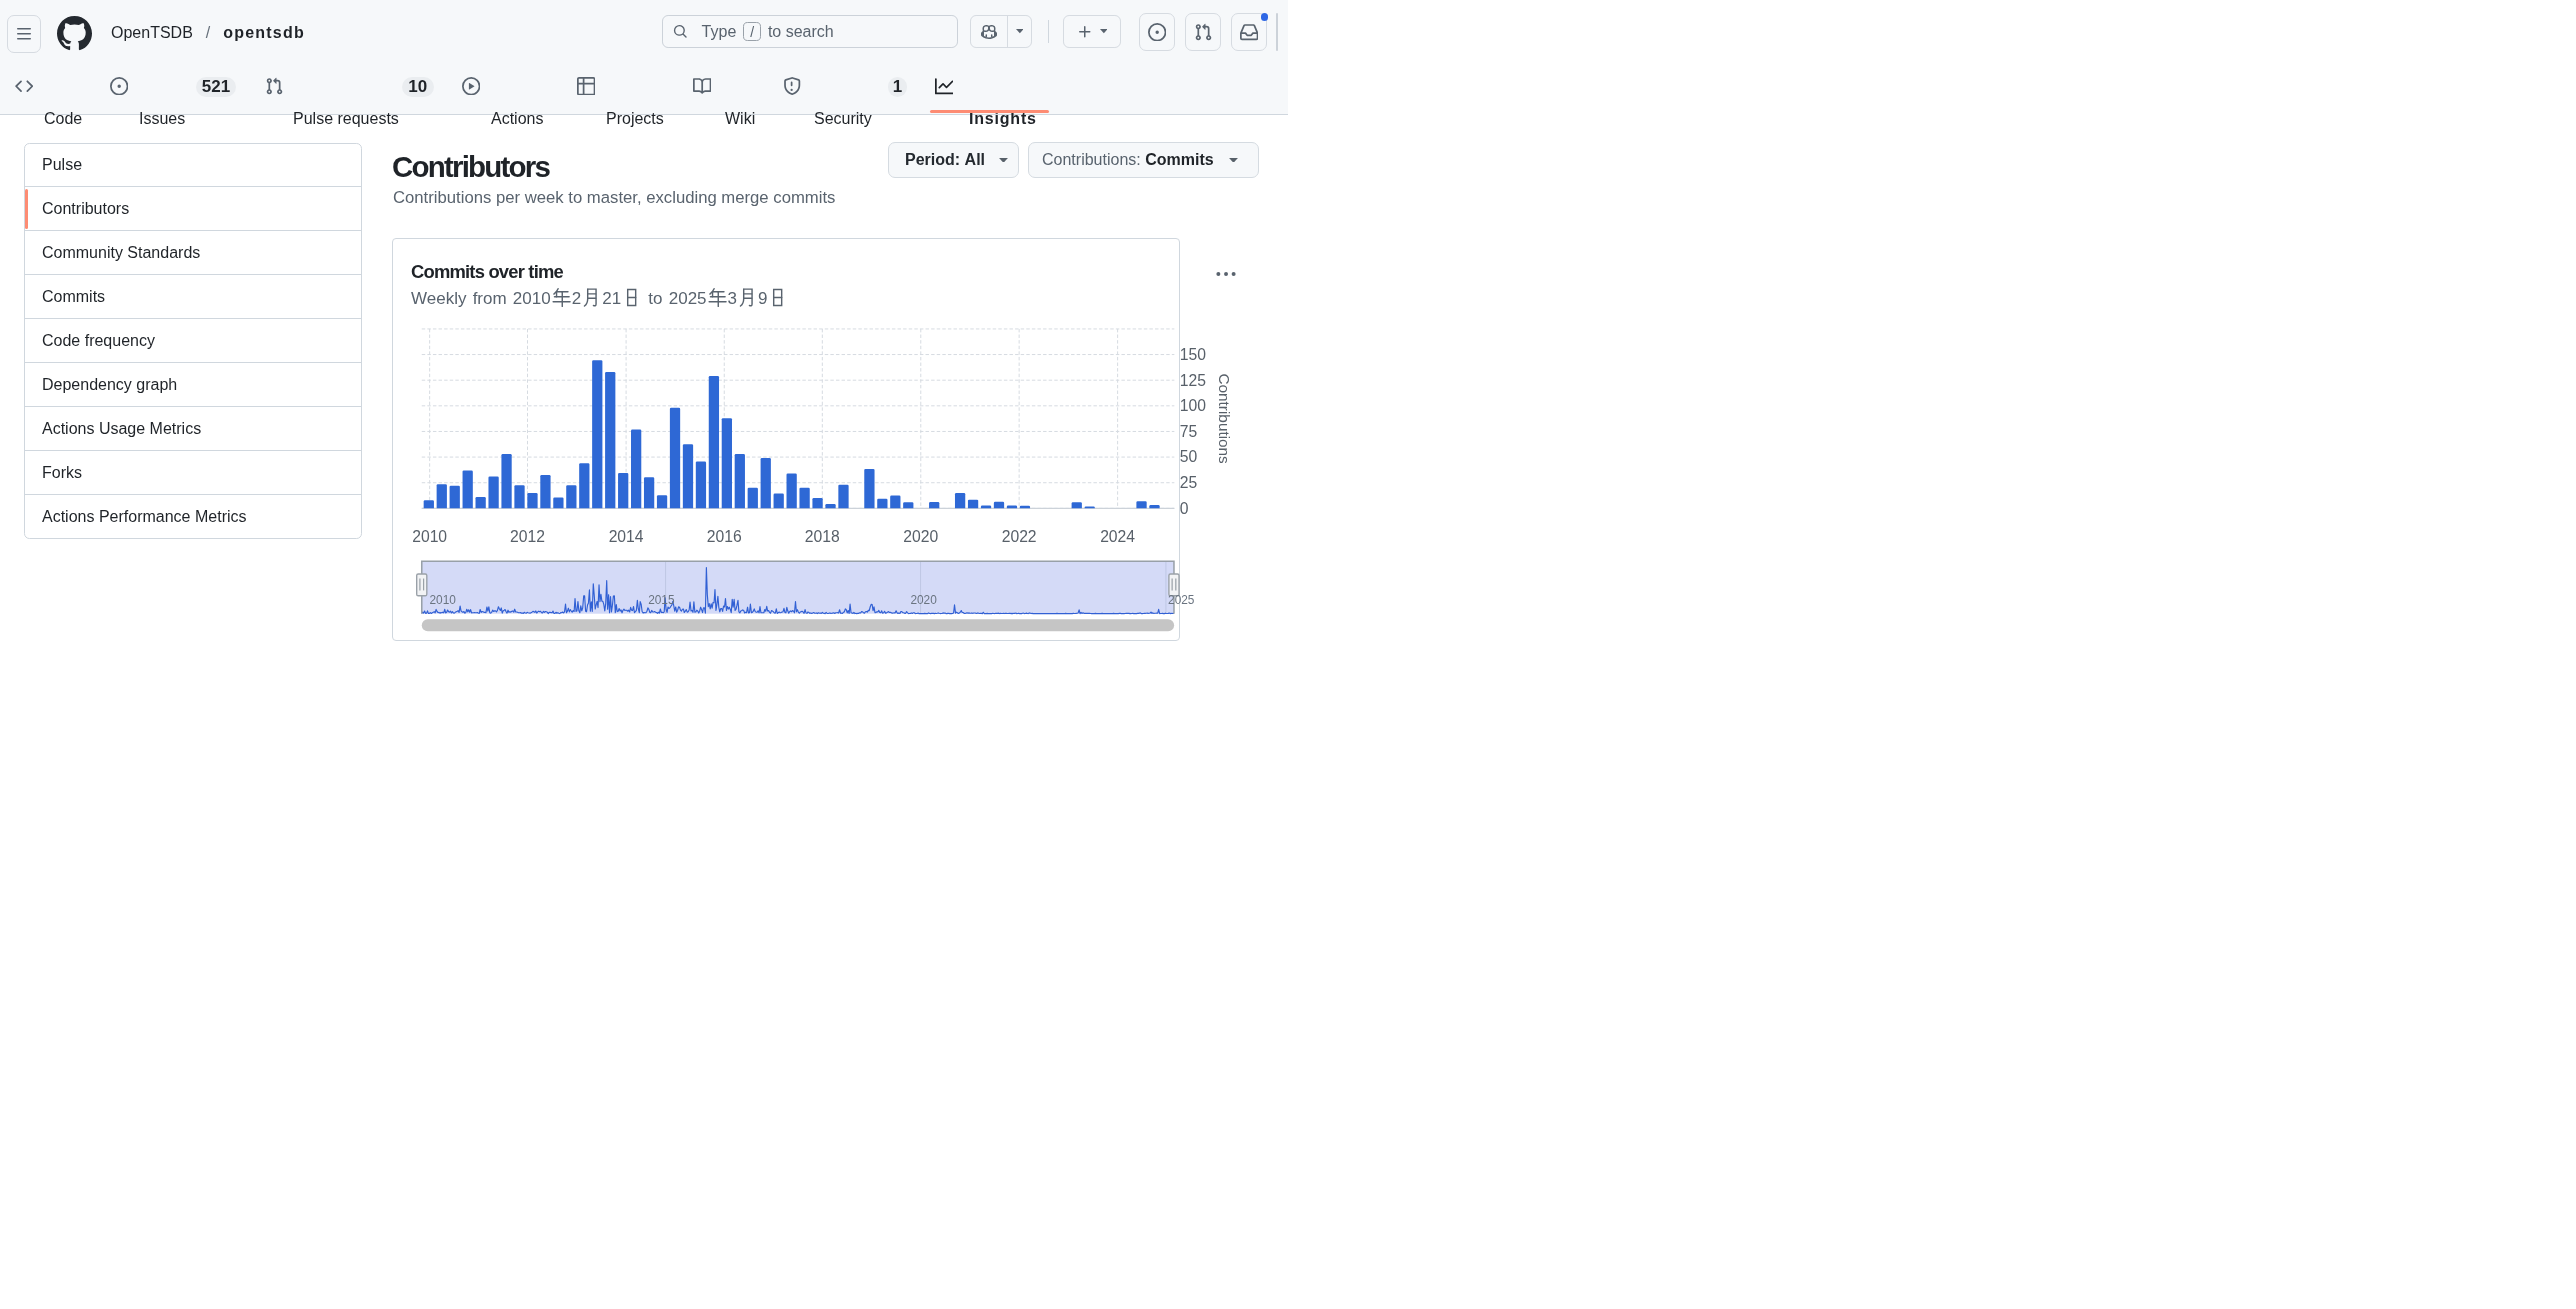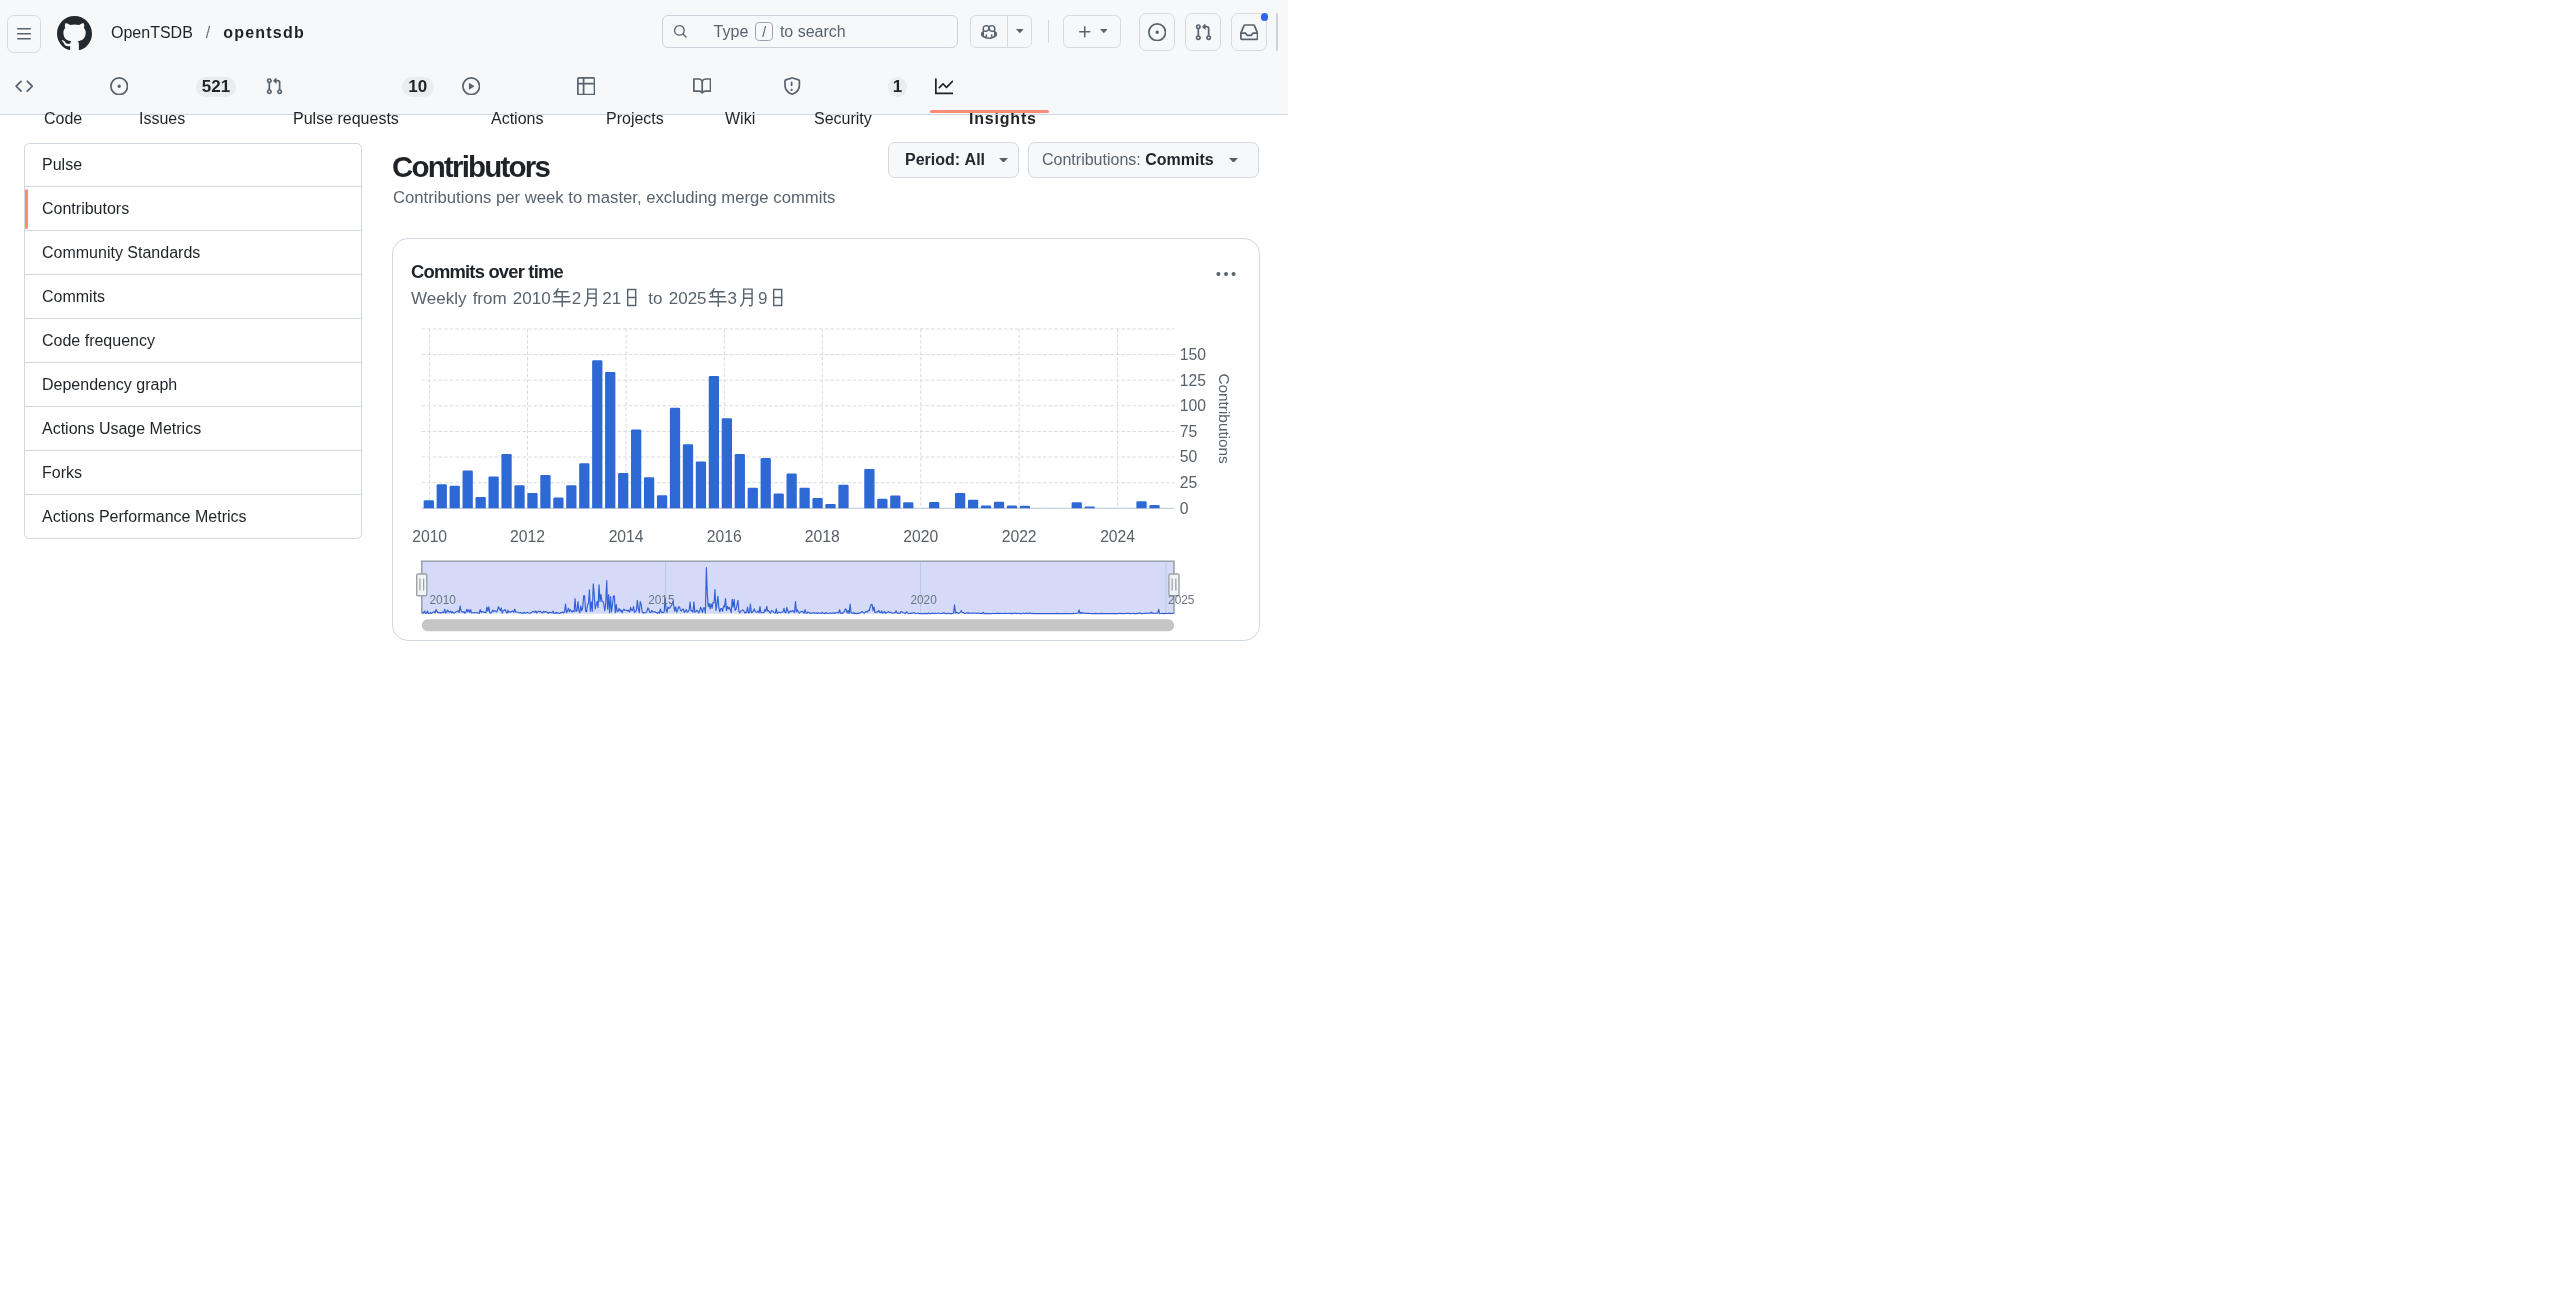--- a/index.html
+++ b/index.html
@@ -24,21 +24,21 @@
     <svg width="35" height="35" viewBox="0 0 16 16" fill="#24292f" style="display:block">
       <path d="M8 0c4.42 0 8 3.58 8 8a8.013 8.013 0 0 1-5.45 7.59c-.4.08-.55-.17-.55-.38 0-.27.01-1.13.01-2.2 0-.75-.25-1.23-.54-1.48 1.78-.2 3.65-.88 3.65-3.95 0-.88-.31-1.59-.82-2.15.08-.2.36-1.02-.08-2.12 0 0-.67-.22-2.2.82-.64-.18-1.32-.27-2-.27-.68 0-1.36.09-2 .27-1.53-1.03-2.2-.82-2.2-.82-.44 1.1-.16 1.92-.08 2.12-.51.56-.82 1.27-.82 2.15 0 3.06 1.86 3.75 3.64 3.95-.23.2-.44.55-.51 1.07-.46.21-1.61.55-2.33-.66-.15-.24-.6-.83-1.23-.82-.67.01-.27.38.01.53.34.19.73.9.82 1.13.16.45.68 1.31 2.69.94 0 .67.01 1.3.01 1.49 0 .21-.15.45-.55.38A7.995 7.995 0 0 1 0 8c0-4.42 3.58-8 8-8Z"></path>
     </svg>
   </div>
 <div class="abs" style="left:111px;top:24px;font-size:16px;color:#1f2328">OpenTSDB<span style="color:#66707b;margin:0 13px">/</span><b style="letter-spacing:1.2px">opentsdb</b></div>
 
 <div class="abs" style="left:662px;top:15px;width:296px;height:33px;border:0.8px solid #ccd2d9;border-radius:6.1px;background:#f6f8fa;display:flex;align-items:center;padding-left:10px;color:#59636e">
   <svg width="14.6" height="14.6" viewBox="0 0 16 16" fill="#59636e" style="display:block">
       <path d="M10.68 11.74a6 6 0 0 1-7.922-8.982 6 6 0 0 1 8.982 7.922l3.04 3.04a.749.749 0 0 1-.326 1.275.749.749 0 0 1-.734-.215ZM11.5 7a4.499 4.499 0 1 0-8.997 0A4.499 4.499 0 0 0 11.5 7Z"></path>
     </svg>
-  <span style="font-size:16px;margin-left:26px">Type</span>
+  <span style="font-size:16px;margin-left:14px">Type</span>
   <span style="display:inline-flex;align-items:center;justify-content:center;width:17.6px;height:19px;border:1.2px solid #99a1a9;border-radius:4.6px;margin:0 7px;font-size:14px">/</span>
   <span style="font-size:16px">to search</span>
 </div>
 
 <div class="btn-hollow" style="left:970px;top:15px;width:62px;height:33px;border-radius:6.1px;background:transparent">
   <div style="flex:1;display:flex;align-items:center;justify-content:center;height:100%">
       <svg width="16" height="16" viewBox="0 0 16 16" fill="#59636e" style="display:block">
         <path d="M7.998 15.035c-4.562 0-7.873-2.914-7.998-3.749V9.338c.085-.628.677-1.686 1.588-2.065.013-.07.024-.143.036-.218.029-.183.06-.384.126-.612-.201-.508-.254-1.084-.254-1.656 0-.87.128-1.769.693-2.484.579-.733 1.494-1.124 2.724-1.261 1.206-.134 2.262.034 2.944.765.05.053.096.108.139.165.044-.057.094-.112.143-.165.682-.731 1.738-.899 2.944-.765 1.23.137 2.145.528 2.724 1.261.566.715.693 1.614.693 2.484 0 .572-.053 1.148-.254 1.656.066.228.098.429.126.612.012.076.024.148.037.218.924.385 1.522 1.471 1.591 2.095v1.872c0 .766-3.351 3.795-8.002 3.795Zm0-1.485c2.28 0 4.584-1.11 5.002-1.433V7.862l-.023-.116c-.49.21-1.075.291-1.727.291-1.146 0-2.059-.327-2.71-.991A3.222 3.222 0 0 1 8 6.303a3.24 3.24 0 0 1-.544.743c-.65.664-1.563.991-2.71.991-.652 0-1.236-.081-1.727-.291l-.023.116v4.255c.419.323 2.722 1.433 5.002 1.433ZM6.762 2.83c-.193-.206-.637-.413-1.682-.297-1.019.113-1.479.404-1.713.7-.247.312-.369.789-.369 1.554 0 .793.129 1.171.308 1.371.162.181.519.379 1.442.379.853 0 1.339-.235 1.638-.54.315-.322.527-.827.617-1.553.117-.935-.037-1.395-.241-1.614Zm4.155-.297c-1.044-.116-1.488.091-1.681.297-.204.219-.359.679-.242 1.614.091.726.303 1.231.618 1.553.299.305.784.54 1.638.54.922 0 1.28-.198 1.442-.379.179-.2.308-.578.308-1.371 0-.765-.123-1.242-.37-1.554-.233-.296-.693-.587-1.713-.7Zm-6.38 9.968v-1.5a.75.75 0 0 1 1.5 0v1.5a.75.75 0 0 1-1.5 0Zm5.426 0v-1.5a.75.75 0 0 1 1.5 0v1.5a.75.75 0 0 1-1.5 0Z"></path>
       </svg>
     </div>
@@ -150,21 +150,21 @@
       <svg width="9" height="4.8" viewBox="0 0 12 6.5" style="display:block">
         <path d="M0 0 h12 l-6 6.5 z" fill="#576069"></path>
       </svg>
     </span></div>
 <div class="fbtn" style="left:1028px;width:231px;padding-left:13px"><span style="color:#59636e">Contributions:</span>&nbsp;<span style="font-weight:700;color:#1f2328">Commits</span><span style="margin-left:15.3px">
       <svg width="9" height="4.8" viewBox="0 0 12 6.5" style="display:block">
         <path d="M0 0 h12 l-6 6.5 z" fill="#576069"></path>
       </svg>
     </span></div>
 
-<div class="abs" style="left:392px;top:238px;width:868px;height:403px;border:0.8px solid #d0d7de;border-radius:16px;background:#fff">
+<div class="abs" style="left:392px;top:238px;width:788px;height:403px;border:0.8px solid #d0d7de;border-radius:4px;background:#fff">
   <div class="abs" style="left:18px;top:22px;font-size:18.4px;font-weight:700;color:#1f2328;letter-spacing:-0.8px">Commits over time</div>
   <div class="abs" style="left:18px;top:49px;font-size:17px;color:#59636e;word-spacing:1.5px">Weekly from 2010<svg width="19" height="19" viewBox="0 0 100 100" style="display:inline-block;vertical-align:-3.1px;margin:0 1px">
         <g fill="none" stroke="#59636e" stroke-width="7.5" stroke-linecap="round">
           <path d="M32 4 C28 14 20 24 10 32"></path>
           <path d="M24 20 H84"></path>
           <path d="M24 20 V46"></path>
           <path d="M13 46 H90"></path>
           <path d="M6 72 H95"></path>
           <path d="M54 22 V97"></path>
         </g>

